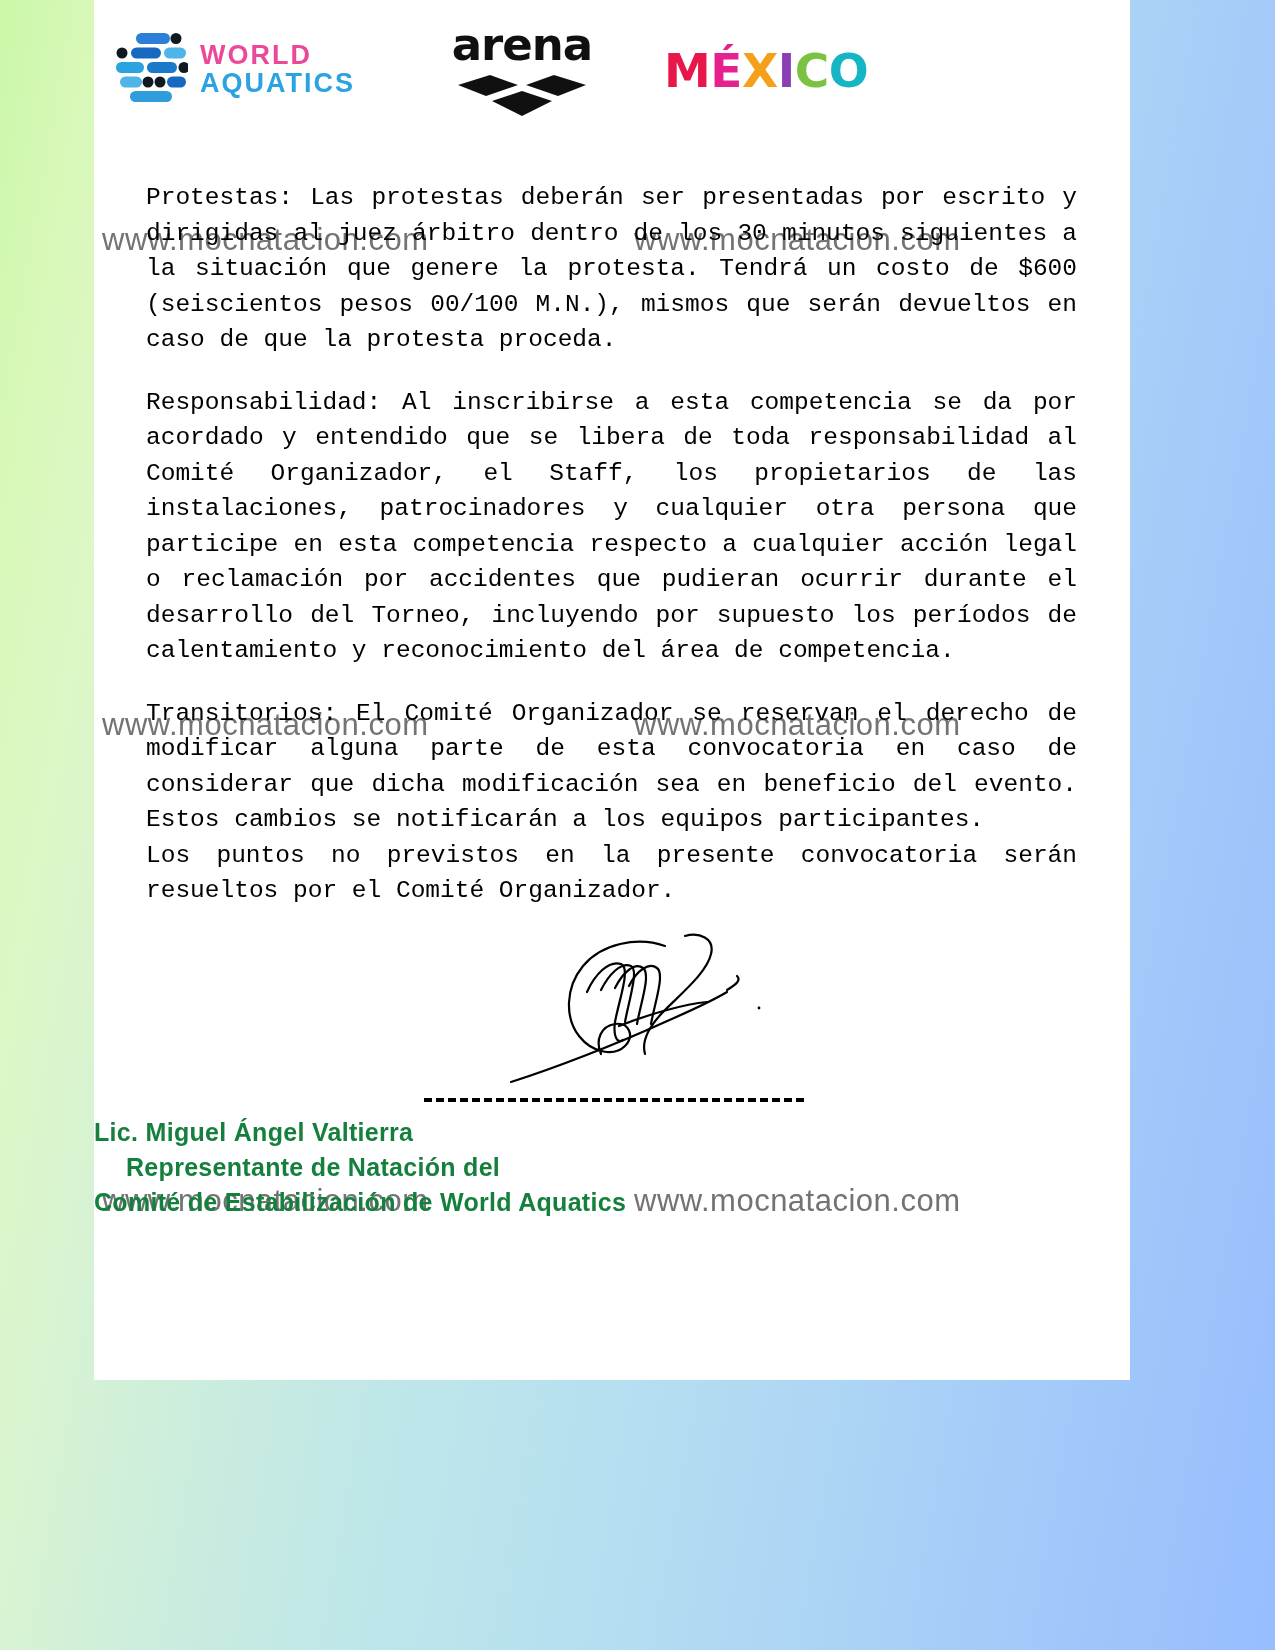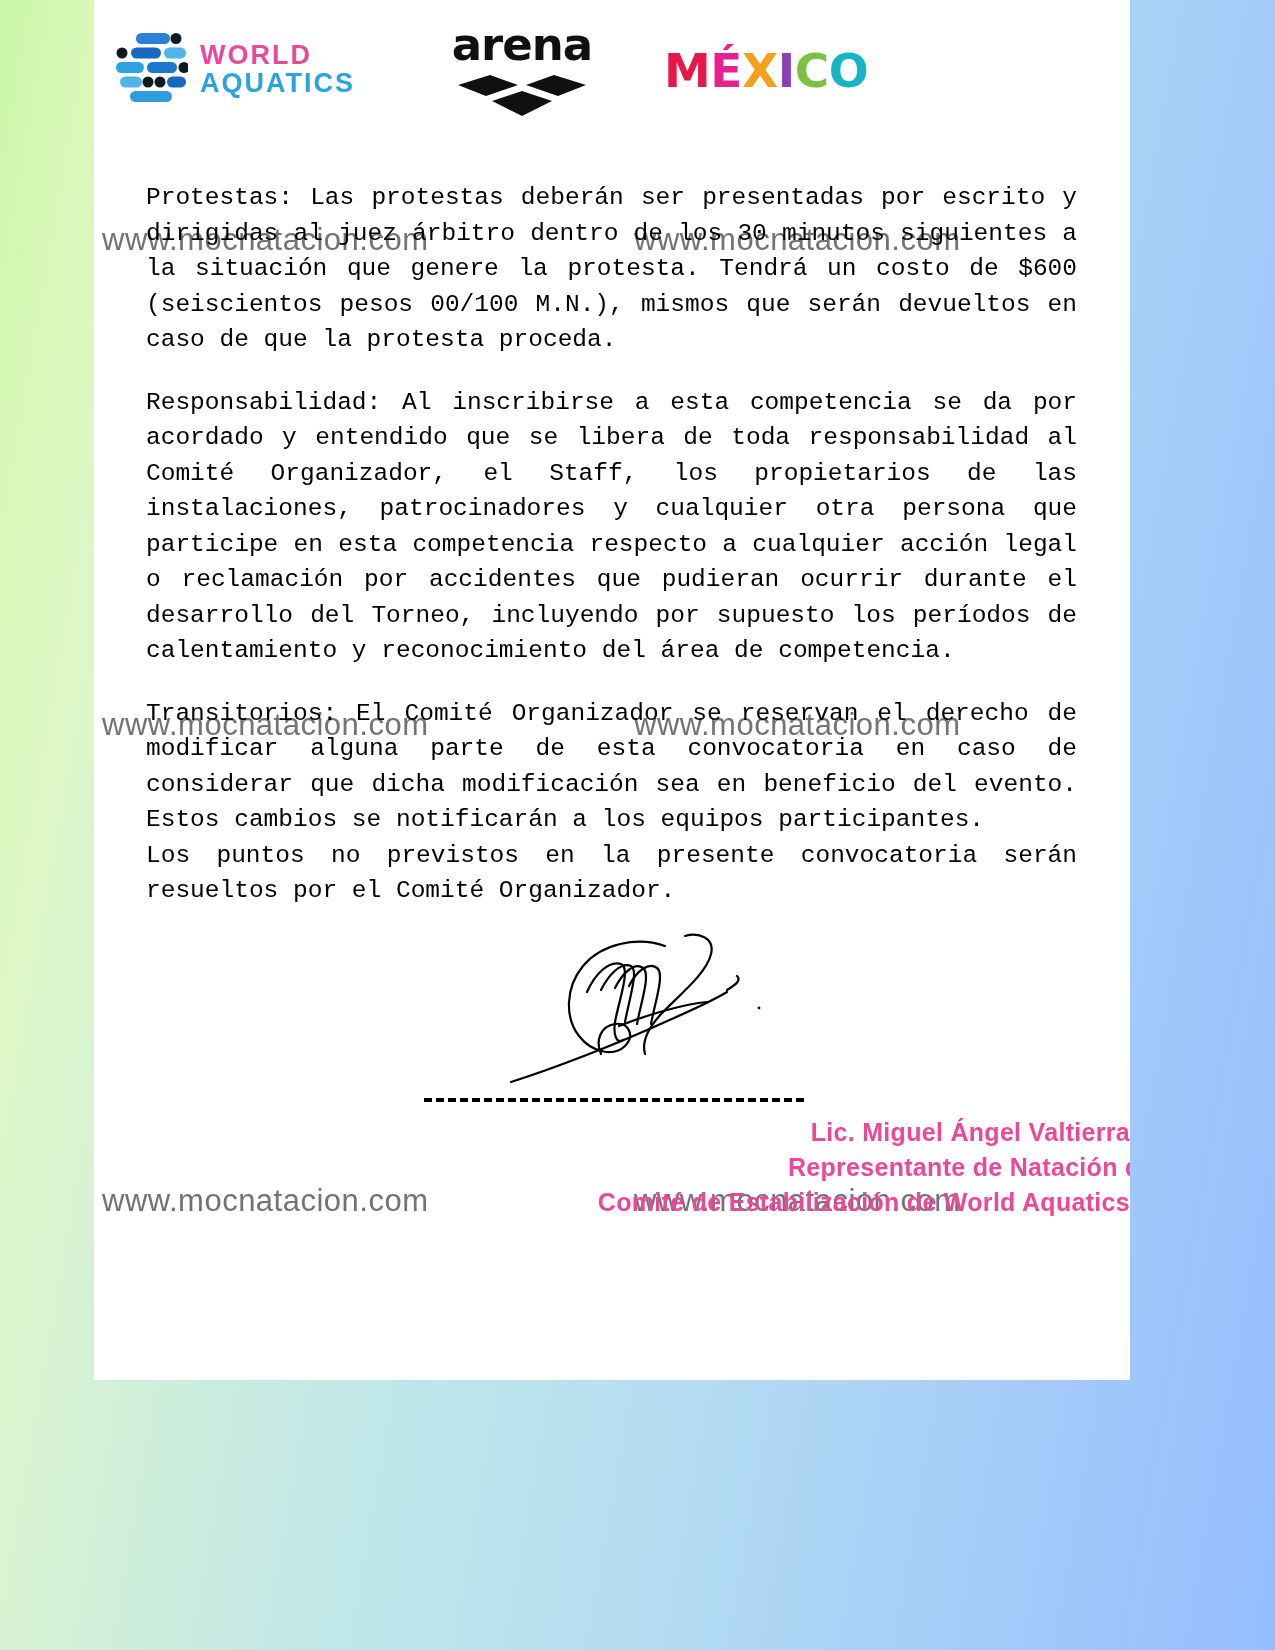--- a/index.html
+++ b/index.html
@@ -129,25 +129,25 @@
     position: absolute; left: 375px; top: 0;
     width: 330px; height: 185px;
   }
   #sig-rule {
     position: absolute; left: 330px; top: 168px;
     width: 380px; height: 0;
     border-top: 4px dashed #000;
   }
   .sig-line {
     position: absolute; left: 0; width: 1036px;
-    text-align: right;
+    text-align: left;
     font-family: "Liberation Sans", sans-serif;
     font-weight: 700;
     font-size: 25px;
-    color: #ec4899;
+    color: #15803d;
     letter-spacing: 0.3px;
     white-space: nowrap;
   }
   #sig-name { top: 188px; }
   #sig-role { top: 223px; margin-left: 32px; }
   #sig-org  { top: 258px; }
 </style>
 </head>
 <body>
 

